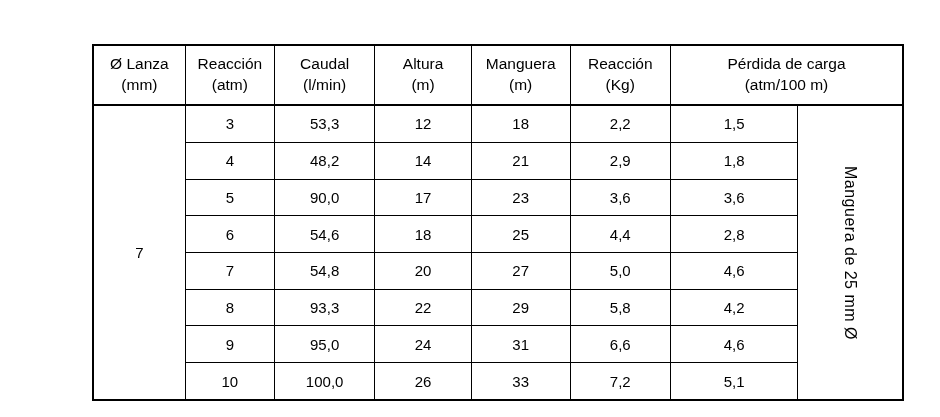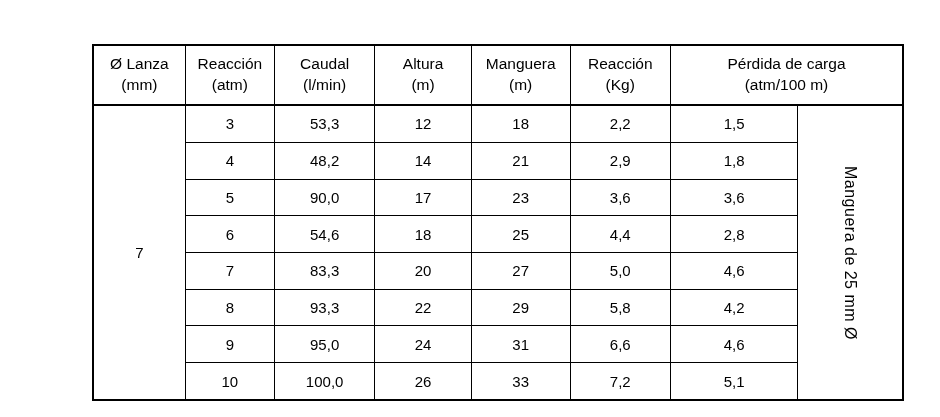--- a/index.html
+++ b/index.html
@@ -164,21 +164,21 @@
       <tr>
         <td class="body-cell pres-cell">6</td>
         <td class="body-cell">54,6</td>
         <td class="body-cell">18</td>
         <td class="body-cell">25</td>
         <td class="body-cell">4,4</td>
         <td class="body-cell">2,8</td>
       </tr>
       <tr>
         <td class="body-cell pres-cell">7</td>
-        <td class="body-cell">83,3</td>
+        <td class="body-cell">54,8</td>
         <td class="body-cell">20</td>
         <td class="body-cell">27</td>
         <td class="body-cell">5,0</td>
         <td class="body-cell">4,6</td>
       </tr>
       <tr>
         <td class="body-cell pres-cell">8</td>
         <td class="body-cell">93,3</td>
         <td class="body-cell">22</td>
         <td class="body-cell">29</td>

